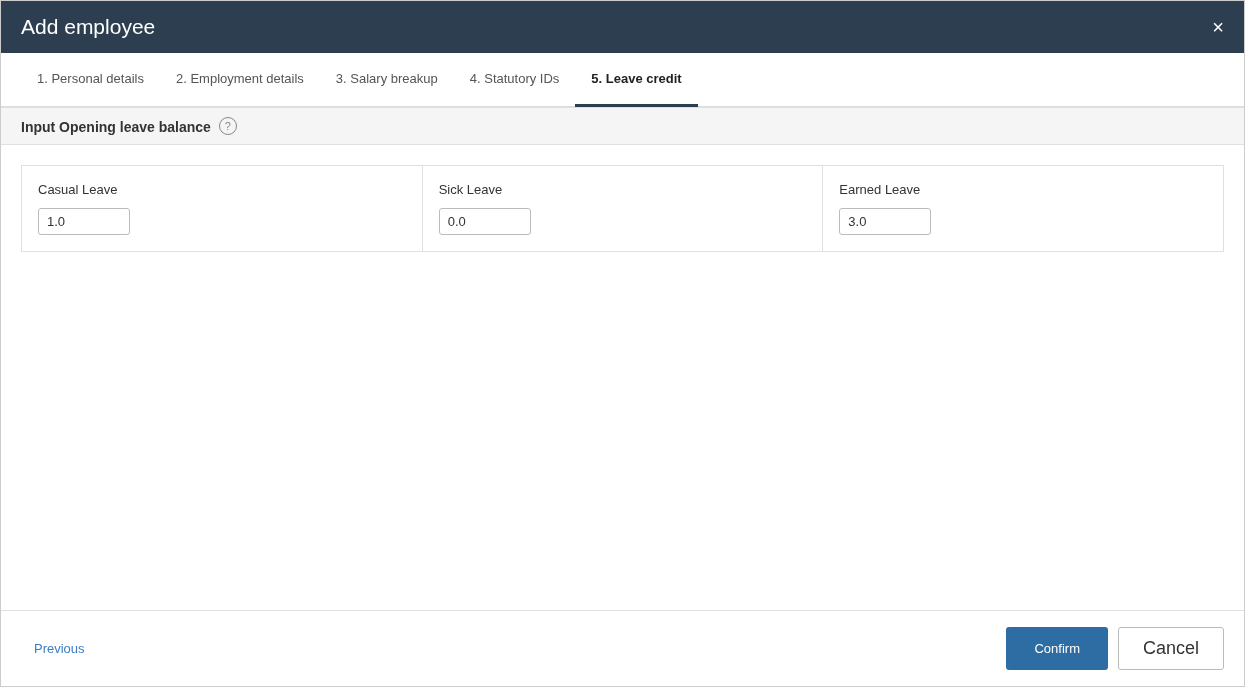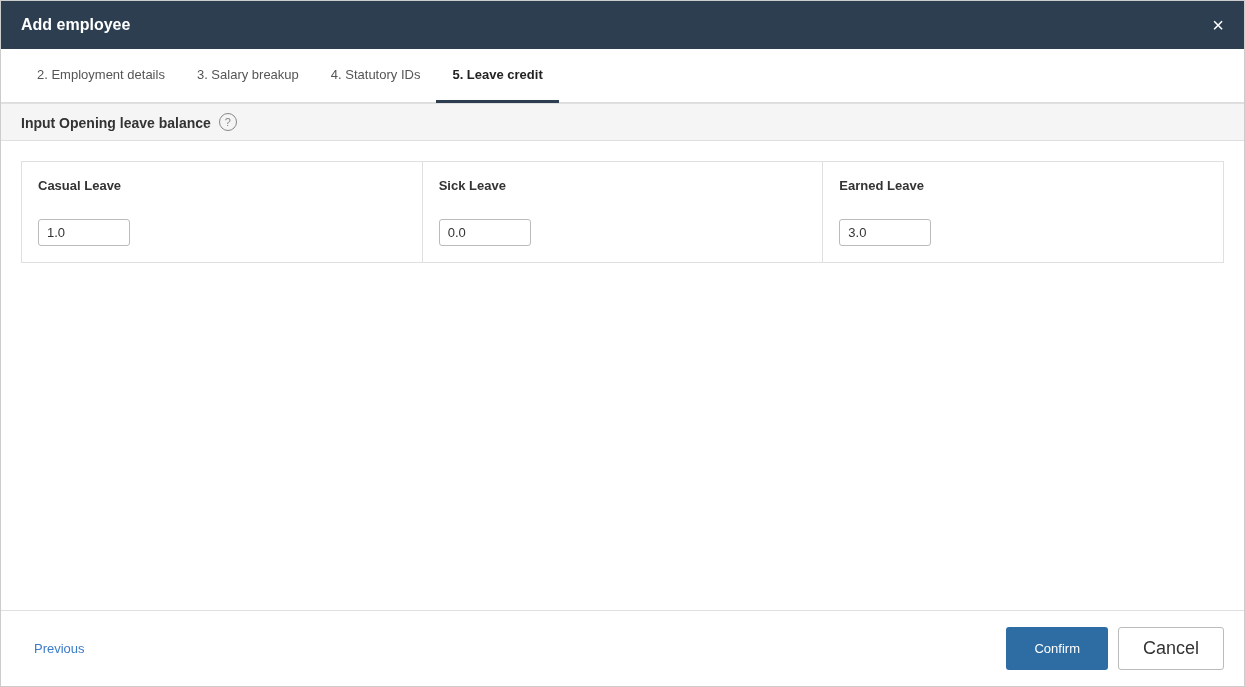--- a/index.html
+++ b/index.html
@@ -32,22 +32,22 @@
       background: #2c3e50;
       color: #fff;
       padding: 14px 20px;
       display: flex;
       justify-content: space-between;
       align-items: center;
       flex-shrink: 0;
     }
 
     .modal-header-title {
-      font-size: 16px;
-      font-weight: 700;
+      font-size: 21px;
+      font-weight: 400;
     }
 
     .modal-close {
       background: none;
       border: none;
       color: #fff;
       font-size: 20px;
       cursor: pointer;
       line-height: 1;
     }
@@ -128,23 +128,23 @@
       padding: 16px;
       border-right: 1px solid #e0e0e0;
     }
 
     .leave-field-col:last-child {
       border-right: none;
     }
 
     .leave-field-label {
       font-size: 13px;
-      font-weight: 700;
-      color: #333;
-      margin-bottom: 26px;
+      font-weight: 400;
+      color: #333;
+      margin-bottom: 11px;
       display: block;
     }
 
     .leave-field-input {
       width: 92px;
       padding: 5px 8px;
       border: 1px solid #bbb;
       border-radius: 3px;
       font-size: 13px;
       color: #333;
@@ -202,20 +202,23 @@
 
 <div class="modal">
 
   <div class="modal-header">
     <span class="modal-header-title">Add employee</span>
     <button class="modal-close">×</button>
   </div>
 
   <div class="tab-bar">
     <div class="tab-item">
+      <span>1. Personal details</span>
+    </div>
+    <div class="tab-item">
       <span>2. Employment details</span>
     </div>
     <div class="tab-item">
       <span>3. Salary breakup</span>
     </div>
     <div class="tab-item">
       <span>4. Statutory IDs</span>
     </div>
     <div class="tab-item active">
       <span>5. Leave credit</span>

